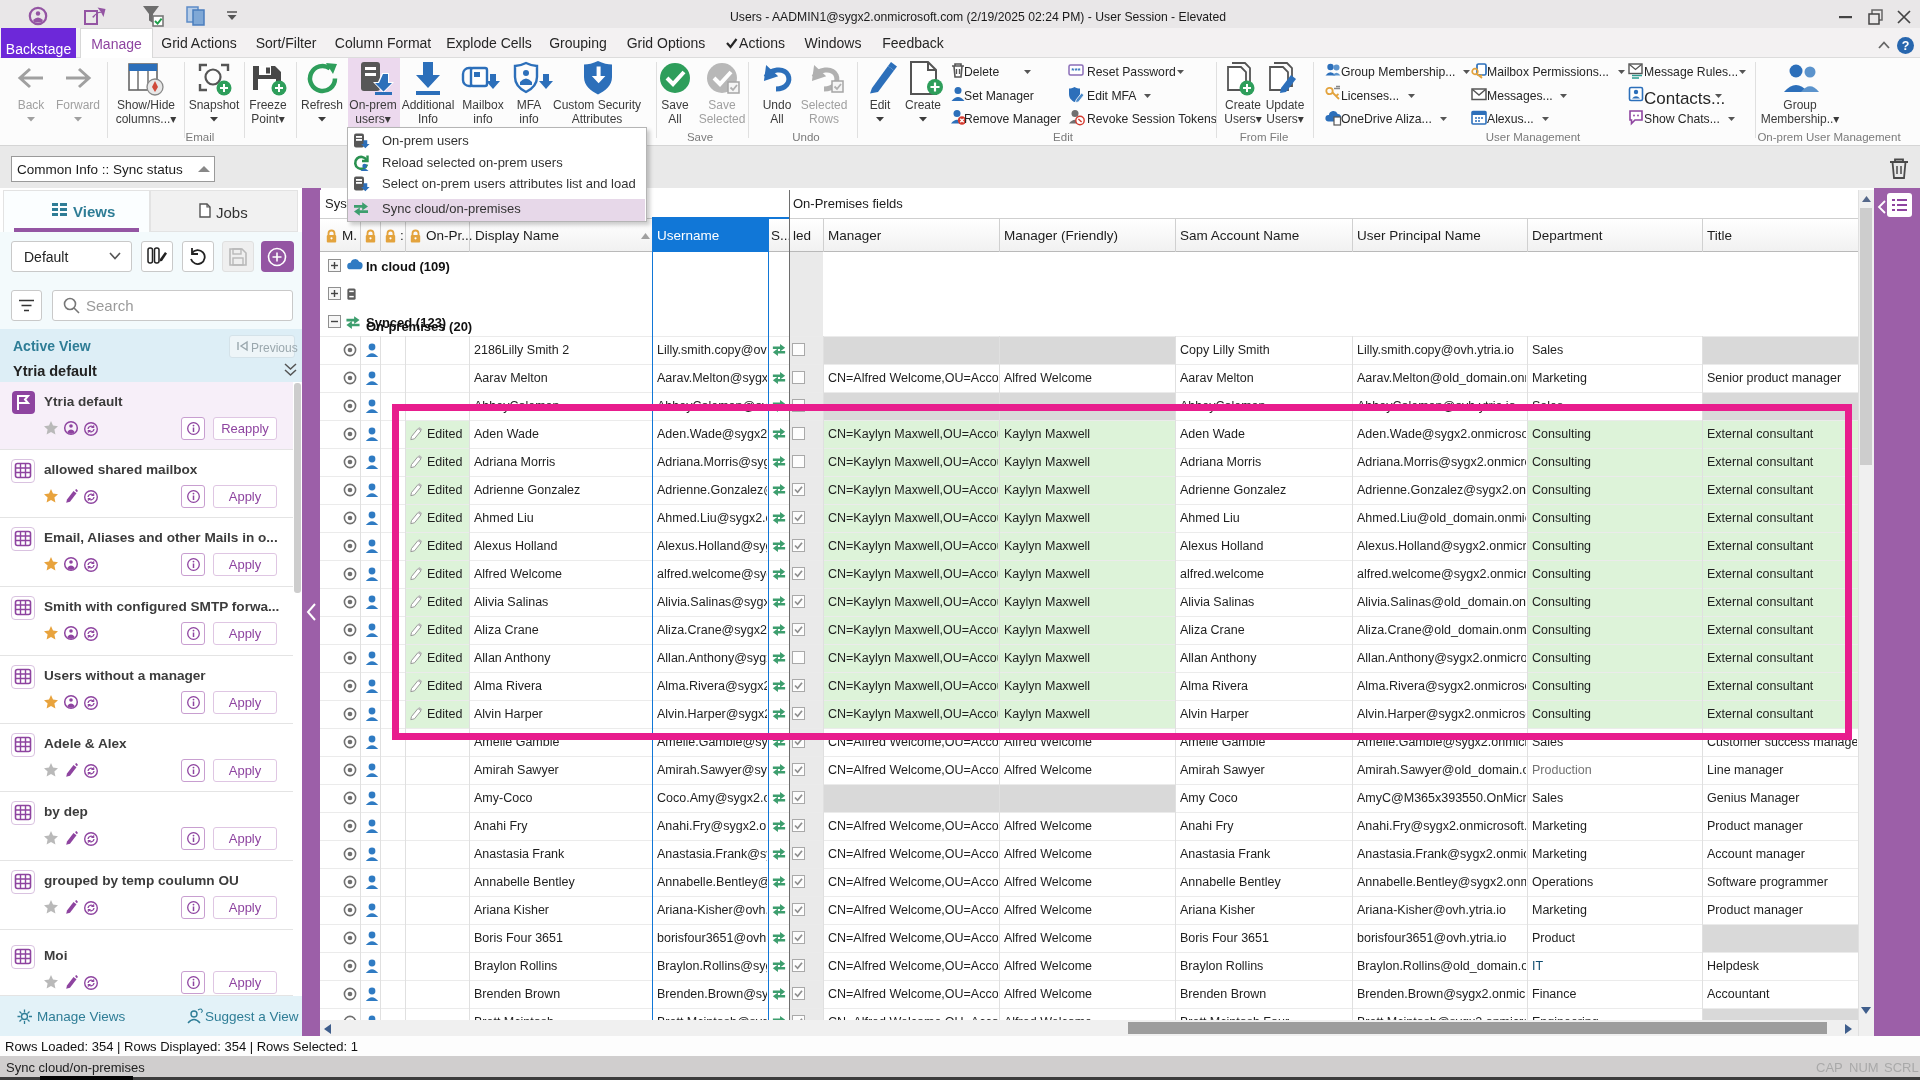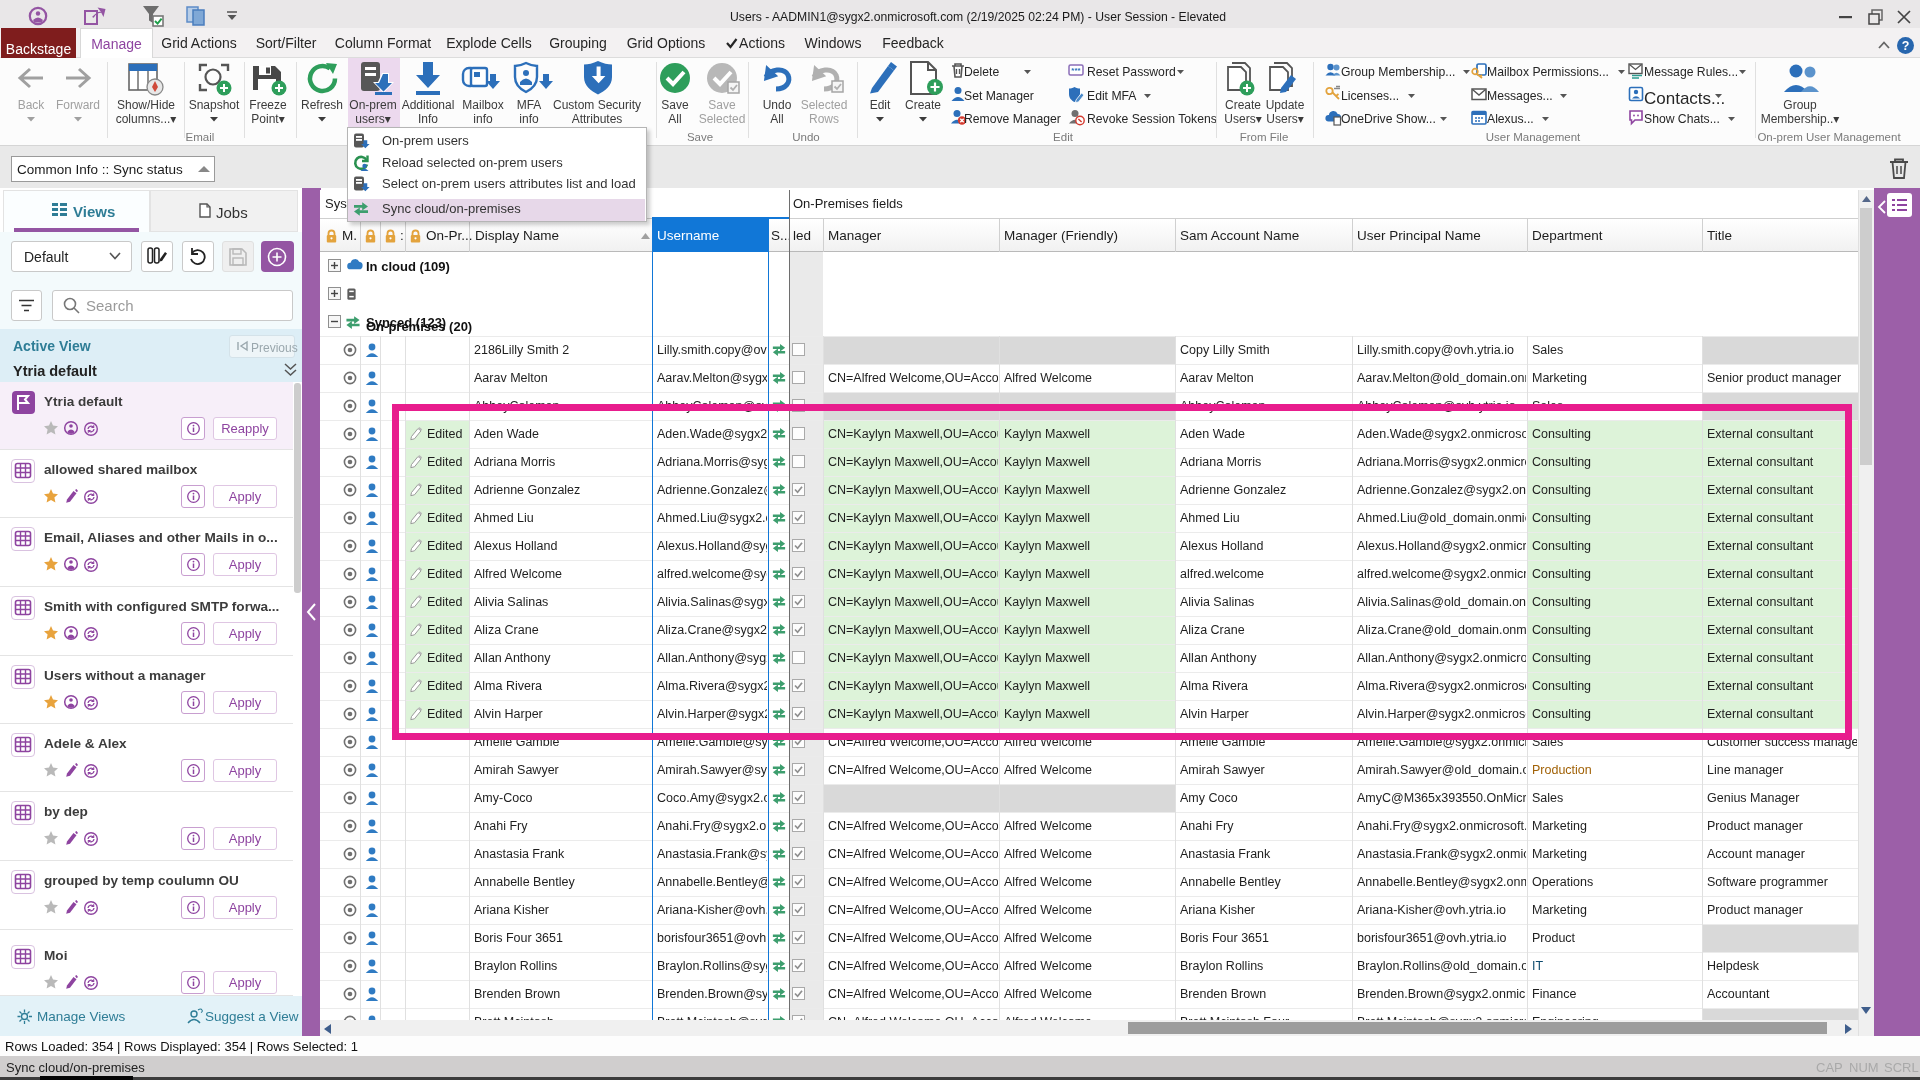--- a/index.html
+++ b/index.html
@@ -34,21 +34,21 @@
     <rect width="13" height="2.2" fill="#444"></rect>
   </svg>
 <svg class="a" style="left:1869px;top:10px" width="14" height="14" viewBox="0 0 14 14">
     <rect x="3" y="0" width="10" height="10" fill="none" stroke="#666" stroke-width="1.5"></rect>
     <rect x="0" y="4" width="10" height="10" fill="#e9e7e8" stroke="#444" stroke-width="1.5"></rect>
   </svg>
 <svg class="a" style="left:1897px;top:10px" width="14" height="14" viewBox="0 0 14 14">
     <path d="M1 1 L13 13 M13 1 L1 13" stroke="#444" stroke-width="1.7"></path>
   </svg>
 <div class="a" style="left:0px;top:28px;width:1920px;height:30px;background:#f3f1f2;border-bottom:1px solid #dcdcdc"></div>
-<div class="a" style="left:1px;top:28px;width:75px;height:42px;background:#7f1d1d;color:#fff;font-size:14px;display:flex;align-items:center;justify-content:center">Backstage</div>
+<div class="a" style="left:1px;top:28px;width:75px;height:42px;background:#6d28d9;color:#fff;font-size:14px;display:flex;align-items:center;justify-content:center">Backstage</div>
 <div class="a" style="left:80px;top:28px;width:73px;height:31px;background:#fff;border:1px solid #d8d8d8;border-bottom:none;color:#8e44a0;font-size:14px;display:flex;align-items:center;justify-content:center">Manage</div>
 <div class="t" style="left:199px;top:36px;transform:translateX(-50%);font-size:14px;color:#262626">Grid Actions</div>
 <div class="t" style="left:286px;top:36px;transform:translateX(-50%);font-size:14px;color:#262626">Sort/Filter</div>
 <div class="t" style="left:383px;top:36px;transform:translateX(-50%);font-size:14px;color:#262626">Column Format</div>
 <div class="t" style="left:489px;top:36px;transform:translateX(-50%);font-size:14px;color:#262626">Explode Cells</div>
 <div class="t" style="left:578px;top:36px;transform:translateX(-50%);font-size:14px;color:#262626">Grouping</div>
 <div class="t" style="left:666px;top:36px;transform:translateX(-50%);font-size:14px;color:#262626">Grid Options</div>
 <div class="t" style="left:762px;top:36px;transform:translateX(-50%);font-size:14px;color:#262626">Actions</div>
 <div class="t" style="left:833px;top:36px;transform:translateX(-50%);font-size:14px;color:#262626">Windows</div>
 <div class="t" style="left:913px;top:36px;transform:translateX(-50%);font-size:14px;color:#262626">Feedback</div>
@@ -287,21 +287,21 @@
     <path d="M9 2.5 h6 M11 0.5 h4" stroke="#888" stroke-width="1.3"></path>
   </svg>
 <div class="t" style="left:1341px;top:90px;font-size:12.2px;color:#262626;font-weight:normal;">Licenses...</div>
 <svg class="a" style="left:1408px;top:94px" width="7" height="5" viewBox="0 0 7 5">
     <path d="M0 0 l3.5 4 3.5-4z" fill="#555"></path>
   </svg>
 <svg class="a" style="left:1325px;top:109px" width="16" height="16" viewBox="0 0 16 16">
     <path d="M3.5 12.5 a3.3 3.3 0 0 1 0.4 -6.6 a4.6 4.6 0 0 1 8.8 -1 a3.8 3.8 0 0 1 -0.6 7.6z" fill="#2c6fba"></path>
     <rect x="9" y="8" width="6.5" height="8" fill="#fff" stroke="#555" stroke-width="1.2"></rect>
   </svg>
-<div class="t" style="left:1341px;top:113px;font-size:12.2px;color:#262626;font-weight:normal;">OneDrive Show...</div>
+<div class="t" style="left:1341px;top:113px;font-size:12.2px;color:#262626;font-weight:normal;">OneDrive Aliza...</div>
 <svg class="a" style="left:1440px;top:117px" width="7" height="5" viewBox="0 0 7 5">
     <path d="M0 0 l3.5 4 3.5-4z" fill="#555"></path>
   </svg>
 <svg class="a" style="left:1471px;top:62px" width="16" height="16" viewBox="0 0 16 16">
     <rect x="6" y="2" width="9" height="11" rx="1.5" fill="#fff" stroke="#2c6fba" stroke-width="1.7"></rect>
     <circle cx="4" cy="9.5" r="2.8" fill="none" stroke="#e3a33d" stroke-width="1.7"></circle>
     <path d="M6 12 L11 16 M9 14.5 l2 -1.6" stroke="#e3a33d" stroke-width="1.7" fill="none"></path>
   </svg>
 <div class="t" style="left:1487px;top:66px;font-size:12.2px;color:#262626;font-weight:normal;">Mailbox Permissions...</div>
 <svg class="a" style="left:1618px;top:70px" width="7" height="5" viewBox="0 0 7 5">
@@ -1254,21 +1254,21 @@
     <path d="M15 9.2 h-8.2 V6.4 L1 10.6 L6.8 14.8 V12 H15z" fill="#3d9e6e"></path>
   </svg>
 <svg class="a" style="left:792px;top:763px" width="13" height="13" viewBox="0 0 13 13">
     <rect x="0.5" y="0.5" width="12" height="12" fill="#fdfdfd" stroke="#a9a9a9"></rect>
     <path d="M3 6.5 l2.6 2.8 4.4-5.6" stroke="#8f8f8f" stroke-width="1.7" fill="none"></path>
   </svg>
 <div class="t" style="left:828px;top:764px;width:170px;overflow:hidden;font-size:12.5px;color:#1e1e1e">CN=Alfred Welcome,OU=Accou</div>
 <div class="t" style="left:1004px;top:764px;width:170px;overflow:hidden;font-size:12.5px;color:#1e1e1e">Alfred Welcome</div>
 <div class="t" style="left:1180px;top:764px;width:171px;overflow:hidden;font-size:12.5px;color:#1e1e1e">Amirah Sawyer</div>
 <div class="t" style="left:1357px;top:764px;width:169px;overflow:hidden;font-size:12.5px;color:#1e1e1e">Amirah.Sawyer@old_domain.onmi</div>
-<div class="t" style="left:1532px;top:764px;width:169px;overflow:hidden;font-size:12.5px;color:#a16207">Production</div>
+<div class="t" style="left:1532px;top:764px;width:169px;overflow:hidden;font-size:12.5px;color:#737373">Production</div>
 <div class="t" style="left:1707px;top:764px;width:150px;overflow:hidden;font-size:12.5px;color:#1e1e1e">Line manager</div>
 <svg class="a" style="left:343px;top:791px" width="14" height="14" viewBox="0 0 14 14">
     <circle cx="7" cy="7" r="5.6" fill="none" stroke="#707070" stroke-width="1.6"></circle>
     <circle cx="7" cy="7" r="2.3" fill="#707070"></circle>
   </svg>
 <svg class="a" style="left:365px;top:791px" width="14" height="14" viewBox="0 0 14 14">
     <circle cx="7" cy="4" r="3.4" fill="#2f7bc3"></circle>
     <path d="M0.8 14 q6.2 -7.6 12.4 0z" fill="#2f7bc3"></path>
   </svg>
 <div class="t" style="left:474px;top:792px;width:177px;overflow:hidden;font-size:12.5px;color:#1e1e1e">Amy-Coco</div>

